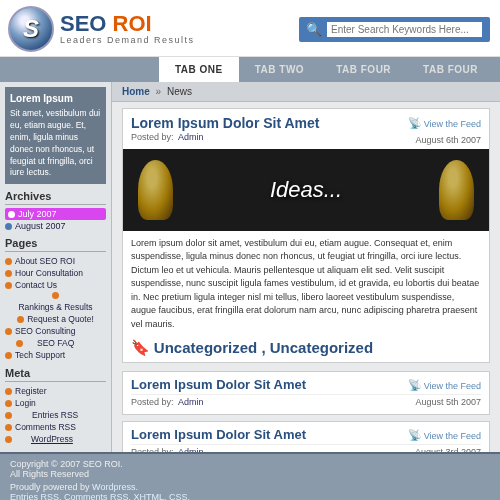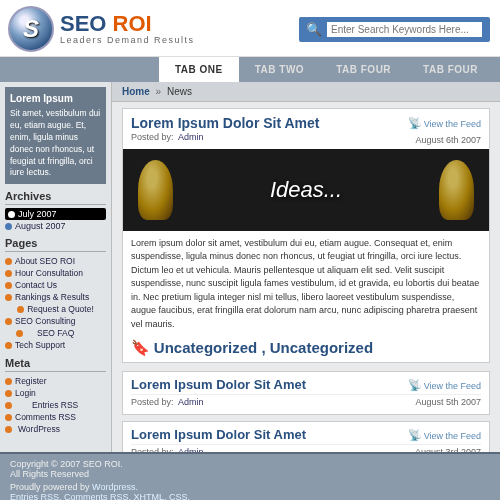--- a/index.html
+++ b/index.html
@@ -36,21 +36,21 @@
 <div style="display:flex;height:370px;">
 
   <div style="width:112px;background:#e2e5e8;padding:5px;flex-shrink:0;border-right:1px solid #bbb;overflow-y:auto;">
     <div style="background:#6a7a8a;color:#fff;padding:5px;font-size:8.5px;line-height:1.4;margin-bottom:6px;">
       <div style="font-weight:bold;font-size:10px;margin-bottom:2px;">Lorem Ipsum</div>
       <div>Sit amet, vestibulum dui eu, etiam augue. Et, enim, ligula minus donec non rhoncus, ut feugiat ut fringilla, orci iure lectus.</div>
     </div>
 
     <div style="margin-bottom:6px;">
       <div style="font-size:11px;font-weight:bold;color:#333;border-bottom:1px solid #aaa;padding-bottom:2px;margin-bottom:3px;">Archives</div>
-      <div style="display:flex;align-items:center;gap:3px;font-size:9px;padding:1px 3px;background:#000000;color:#fff;border-radius:2px;margin-bottom:1px;cursor:pointer;">
+      <div style="display:flex;align-items:center;gap:3px;font-size:9px;padding:1px 3px;background:#d946ef;color:#fff;border-radius:2px;margin-bottom:1px;cursor:pointer;">
         <span style="width:7px;height:7px;border-radius:50%;background:#fff;flex-shrink:0;display:inline-block;"></span>
         <span>July 2007</span>
       </div>
       <div style="display:flex;align-items:center;gap:3px;font-size:9px;color:#224;cursor:pointer;">
         <span style="width:7px;height:7px;border-radius:50%;background:#4a7ab5;flex-shrink:0;display:inline-block;"></span>
         <span>August 2007</span>
       </div>
     </div>
 
     <div style="margin-bottom:6px;">
@@ -60,21 +60,21 @@
           <span>About SEO ROI</span>
         </div>
       <div style="display:flex;align-items:center;gap:3px;font-size:8.5px;color:#224;padding:1px 0;cursor:pointer;">
           <span style="width:7px;height:7px;border-radius:50%;background:#e07820;flex-shrink:0;display:inline-block;"></span>
           <span>Hour Consultation</span>
         </div>
       <div style="display:flex;align-items:center;gap:3px;font-size:8.5px;color:#224;padding:1px 0;cursor:pointer;">
           <span style="width:7px;height:7px;border-radius:50%;background:#e07820;flex-shrink:0;display:inline-block;"></span>
           <span>Contact Us</span>
         </div>
-      <div style="display:flex;align-items:center;gap:3px;font-size:8.5px;color:#224;padding:1px 0;cursor:pointer;">
+      <div style="display:flex;align-items:center;gap:3px;font-size:8.5px;color:#224;padding:1px 0;cursor:pointer;flex-direction:column;">
           <span style="width:7px;height:7px;border-radius:50%;background:#e07820;flex-shrink:0;display:inline-block;"></span>
           <span>Rankings &amp; Results</span>
         </div>
       <div style="display:flex;align-items:center;gap:3px;font-size:8.5px;color:#224;padding:1px 0;cursor:pointer;justify-content:center;">
           <span style="width:7px;height:7px;border-radius:50%;background:#e07820;flex-shrink:0;display:inline-block;"></span>
           <span>Request a Quote!</span>
         </div>
       <div style="display:flex;align-items:center;gap:3px;font-size:8.5px;color:#224;padding:1px 0;cursor:pointer;">
           <span style="width:7px;height:7px;border-radius:50%;background:#e07820;flex-shrink:0;display:inline-block;"></span>
           <span>SEO Consulting</span>
@@ -100,21 +100,21 @@
           <span>Login</span>
         </div>
       <div style="display:flex;align-items:center;gap:20px;font-size:8.5px;color:#224;padding:1px 0;cursor:pointer;">
           <span style="width:7px;height:7px;border-radius:50%;background:#e07820;flex-shrink:0;display:inline-block;"></span>
           <span>Entries RSS</span>
         </div>
       <div style="display:flex;align-items:center;gap:3px;font-size:8.5px;color:#224;padding:1px 0;cursor:pointer;">
           <span style="width:7px;height:7px;border-radius:50%;background:#e07820;flex-shrink:0;display:inline-block;"></span>
           <span>Comments RSS</span>
         </div>
-      <div style="display:flex;align-items:center;gap:6px;font-size:8.5px;color:#224;padding:1px 0;cursor:pointer;">
+      <div style="display:flex;align-items:center;gap:19px;font-size:8.5px;color:#224;padding:1px 0;cursor:pointer;text-decoration:underline;">
           <span style="width:7px;height:7px;border-radius:50%;background:#e07820;flex-shrink:0;display:inline-block;"></span>
           <span>WordPress</span>
         </div>
     </div>
   </div>
 
   <div style="flex:1;background:#e8eaec;overflow-y:auto;">
 
     <div style="background:#d0d4d8;padding:4px 10px;font-size:10px;border-bottom:1px solid #bbb;">
       <a style="color:#2a5080;text-decoration:none;font-weight:bold;">Home</a>

